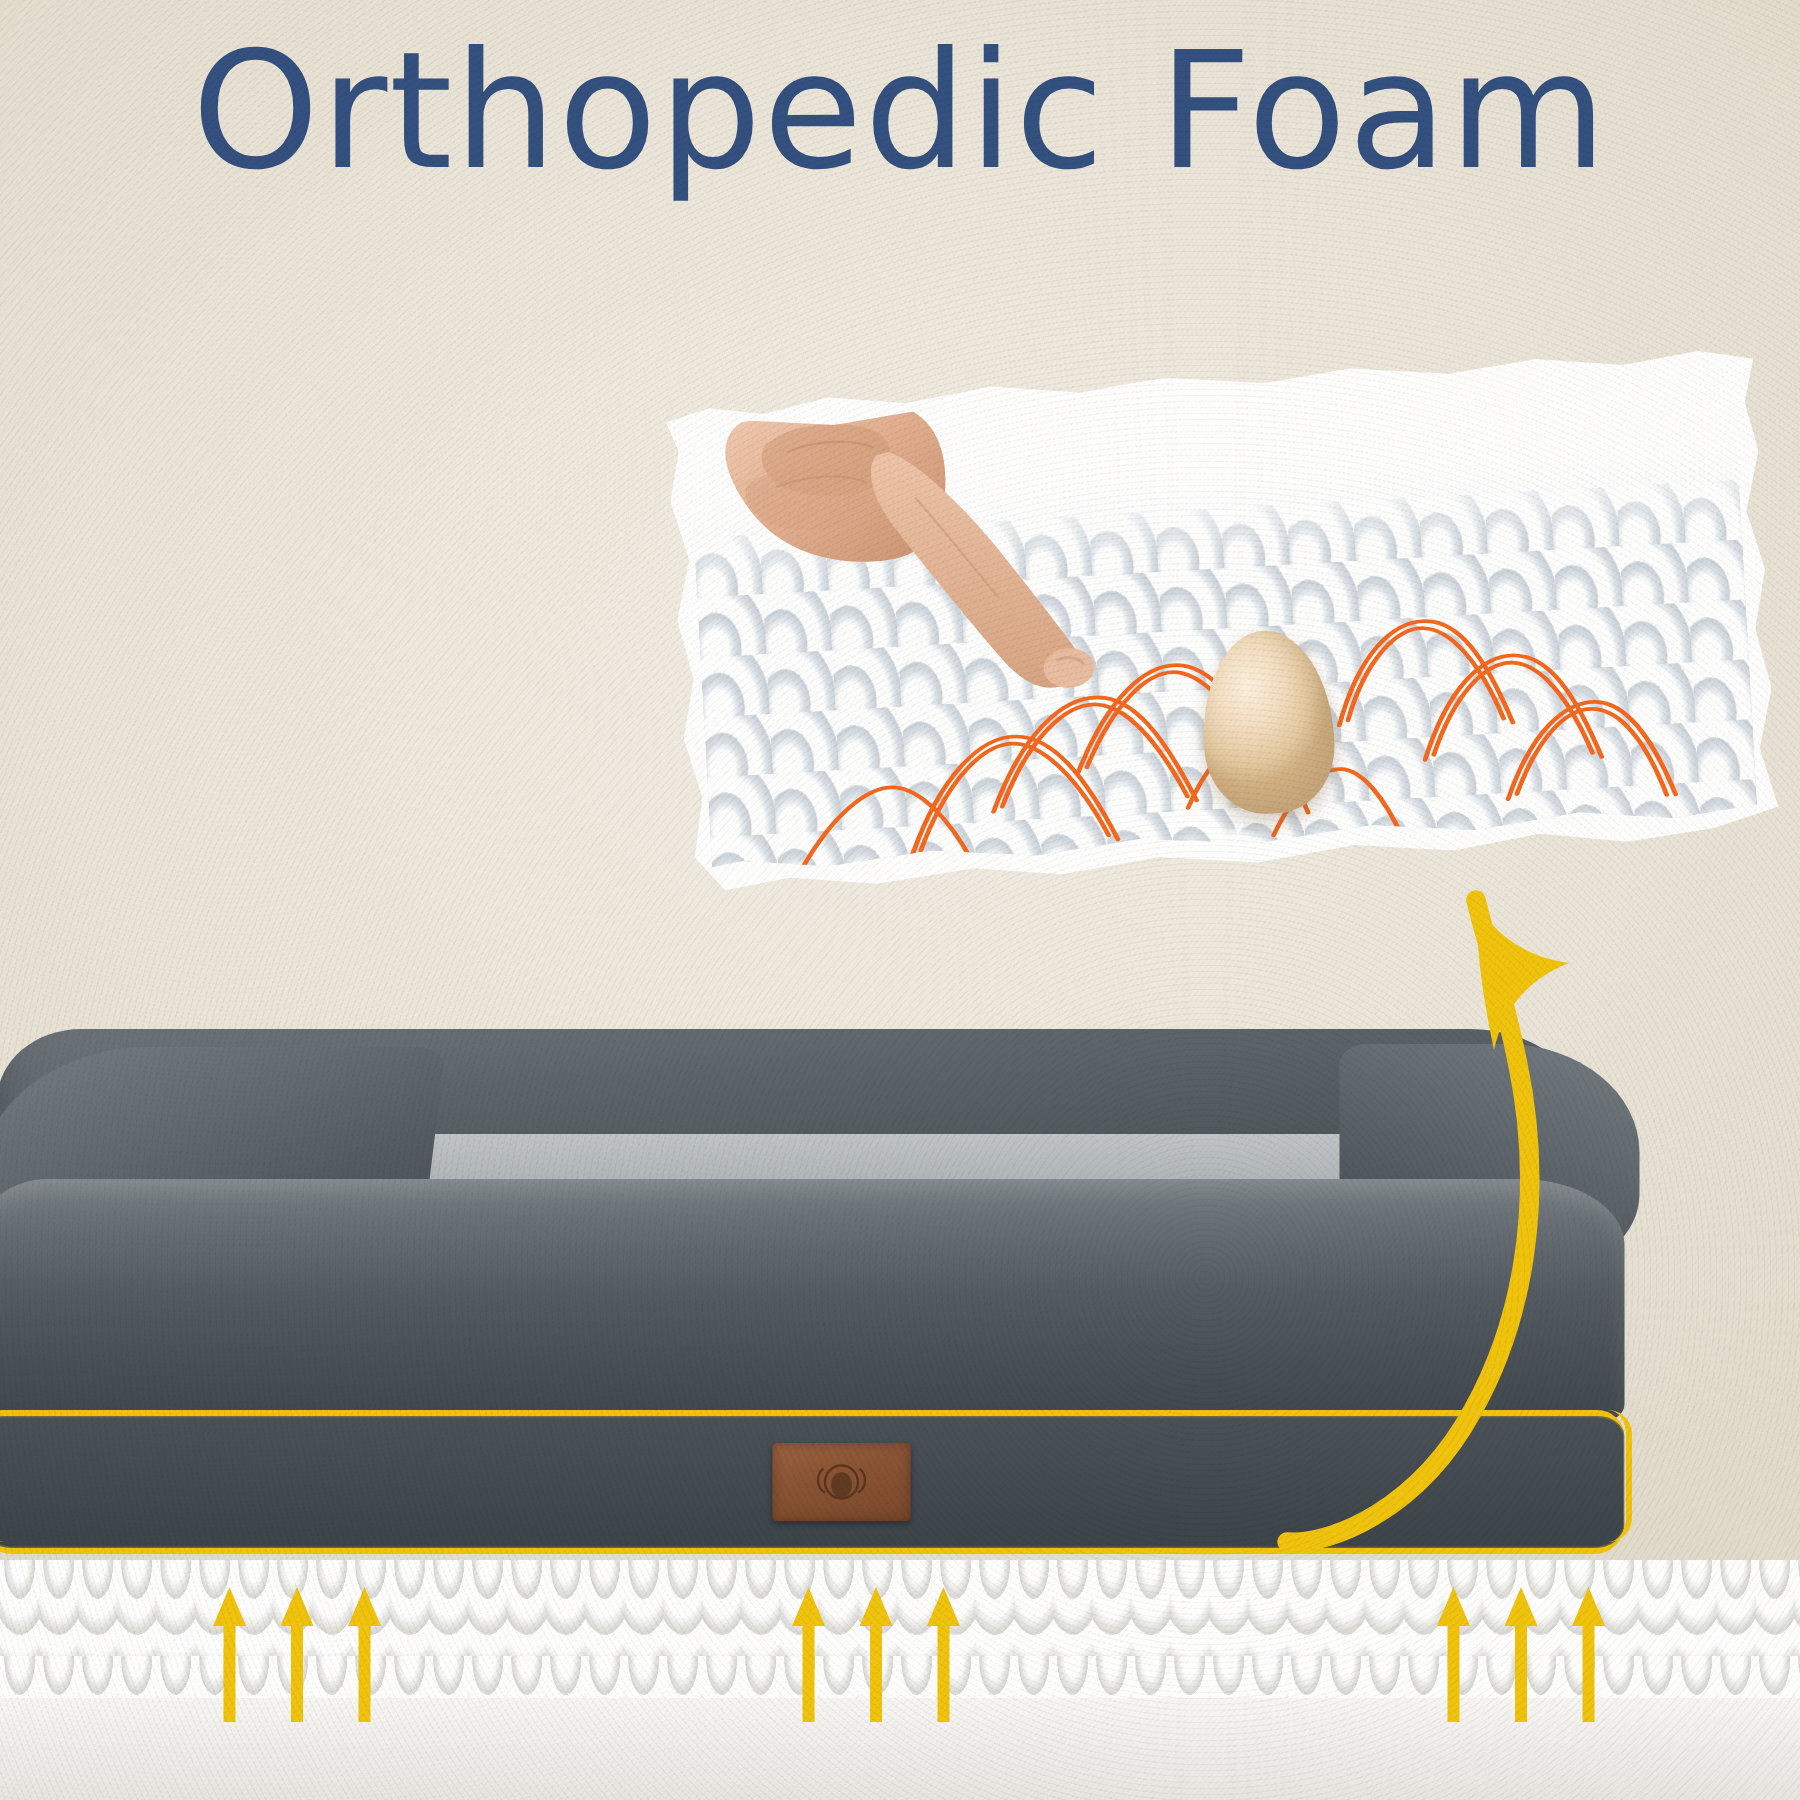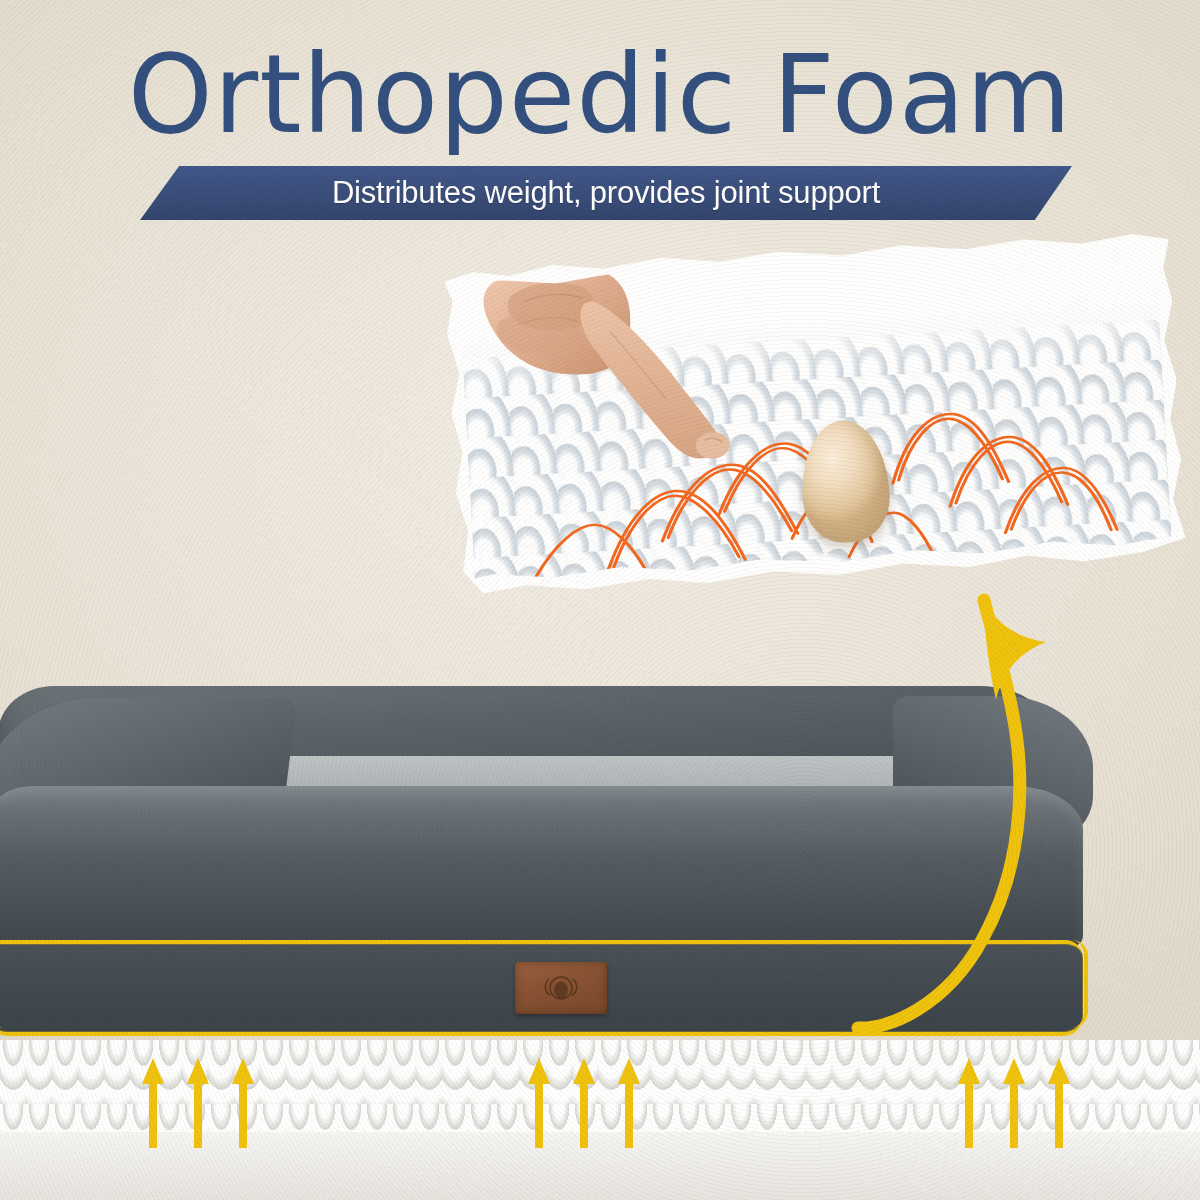--- a/index.html
+++ b/index.html
@@ -26,21 +26,20 @@
   }
 
   
   #headline{
     position:absolute;left:0;top:18px;width:1200px;text-align:center;
     font-family:"DejaVu Sans",sans-serif;
     font-size:108px;line-height:1.06;font-weight:400;
     letter-spacing:1px;
     color:#33507f;
     white-space:nowrap;
-    margin-top:20px;
   }
 
   
   #banner{
     position:absolute;left:140px;top:166px;width:932px;height:54px;
     background:linear-gradient(180deg,#41578a 0%,#3a4e7b 55%,#33456d 100%);
     clip-path:polygon(4.2% 0%, 100% 0%, 96.0% 100%, 0% 100%);
     box-shadow:0 2px 4px rgba(0,0,0,.18);
   }
   #banner-text{
@@ -208,23 +207,20 @@
   
   #bigarrow{position:absolute;left:850px;top:560px;width:280px;height:510px;pointer-events:none;}
 </style>
 </head>
 <body>
 
 <div id="stage">
 
   <div id="headline">Orthopedic Foam</div>
 
-  <div id="banner">
-    <div id="banner-text">Distributes weight, provides joint support</div>
-  </div>
 
   <div id="inset-wrap">
     <div id="inset-paper"></div>
     <div id="inset-photo">
 
       <div class="foam-field row3"></div>
       <div class="foam-field row2"></div>
       <div class="foam-field"></div>
       <div class="foam-haze"></div>
 

